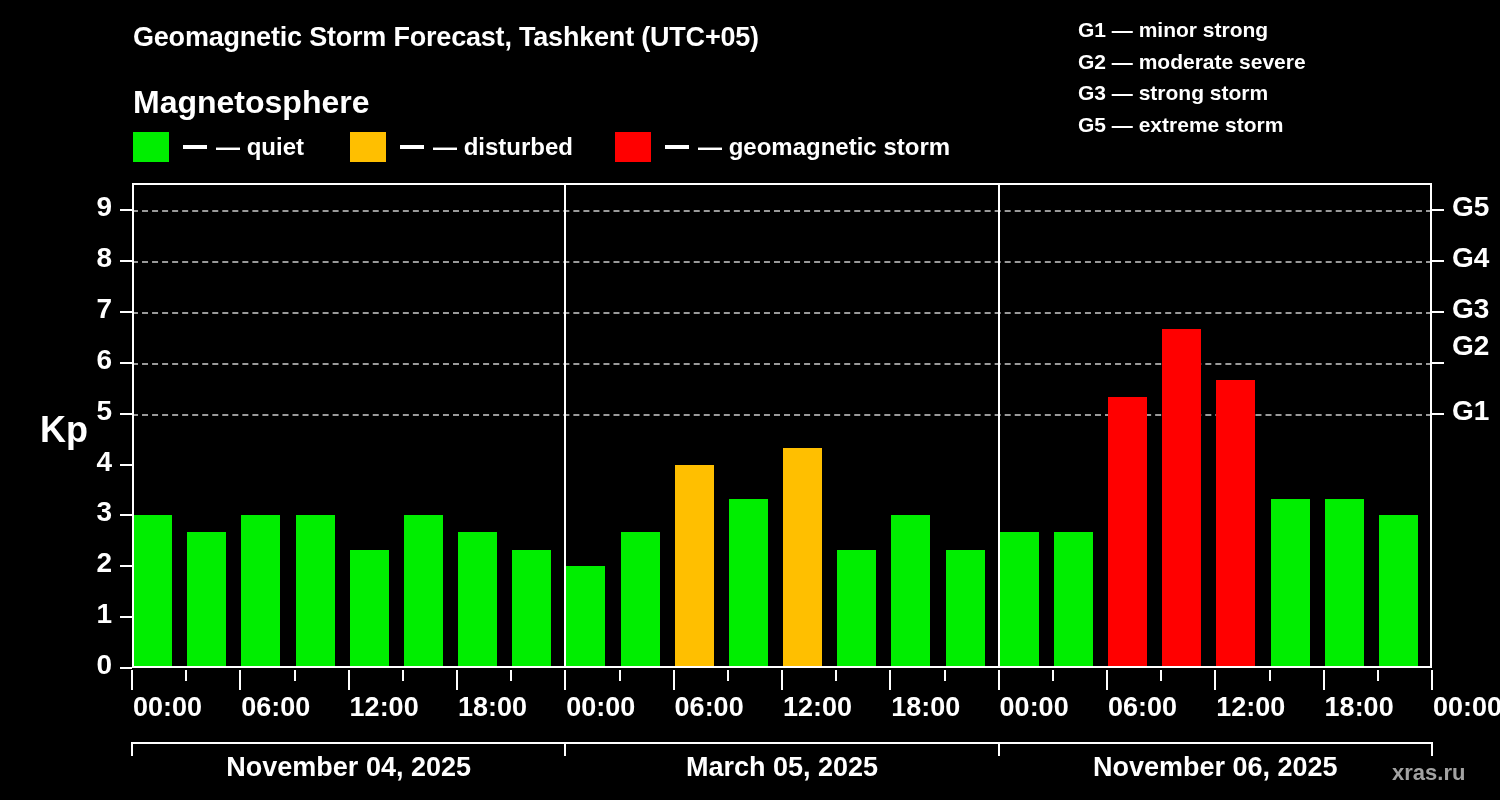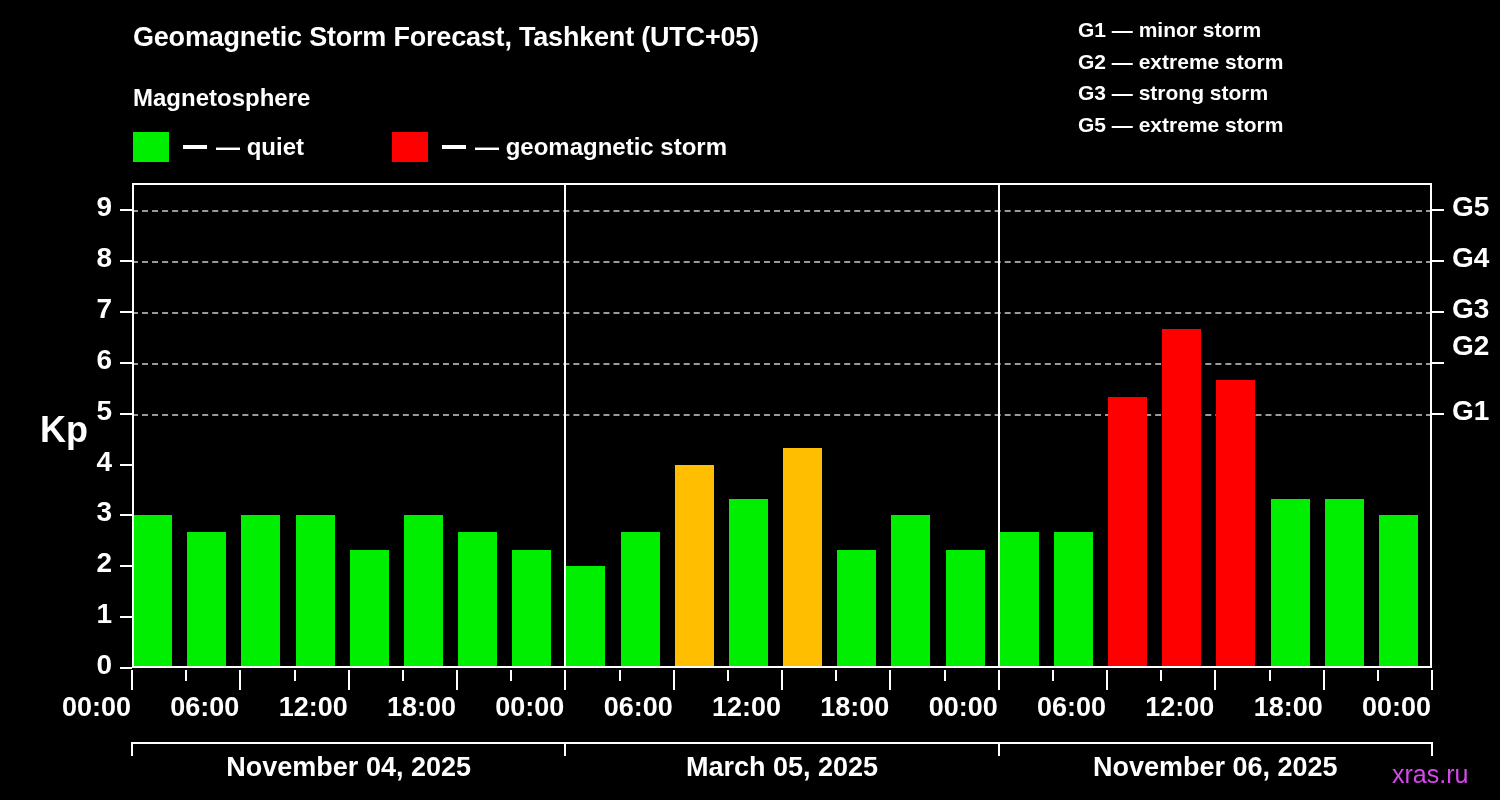--- a/index.html
+++ b/index.html
@@ -3,21 +3,21 @@
 <meta charset="utf-8">
 <style>
   html,body{margin:0;padding:0;background:#000;}
   body{width:1500px;height:800px;position:relative;overflow:hidden;
        font-family:"Liberation Sans",sans-serif;color:#fff;}
 
   .abs{position:absolute;}
 
   
   #title{left:133px;top:22px;font-size:27px;font-weight:bold;letter-spacing:-0.2px;white-space:nowrap;}
-  #subtitle{left:133px;top:84px;font-size:24px;font-weight:bold;white-space:nowrap;}
+  #subtitle{left:133px;top:84px;font-size:32px;font-weight:bold;white-space:nowrap;}
 
   #legend{left:133px;top:132px;display:flex;align-items:flex-start;height:36px;}
   .lg-item{display:flex;align-items:center;}
   .lg-sw{width:36px;height:30px;display:block;}
   .lg-dash{width:24px;height:4px;background:#fff;margin:0 9px 0 14px;}
   .lg-txt{font-size:24px;font-weight:bold;white-space:nowrap;}
   .lg-gap1{width:46px;}
   .lg-gap2{width:42px;}
 
   #gscale{left:1078px;top:14px;font-size:21px;font-weight:bold;line-height:31.5px;}
@@ -39,54 +39,59 @@
   .ylab{position:absolute;width:36px;text-align:right;font-size:28px;font-weight:bold;}
   #kplabel{left:40px;top:409px;font-size:36px;font-weight:bold;}
 
   
   .gtick{position:absolute;left:1432px;width:12px;height:2px;background:#fff;}
   .glab{position:absolute;left:1452px;font-size:28px;font-weight:bold;}
 
   
   .xtick{position:absolute;width:2px;background:#fff;}
   .xlab{position:absolute;top:692px;font-size:27px;font-weight:bold;
-        text-align:left;width:140px;}
+        text-align:right;width:140px;}
 
   
   .dbracket{position:absolute;top:742px;height:14px;
             border-left:2px solid #fff;border-right:2px solid #fff;border-top:2px solid #fff;
             box-sizing:border-box;}
   .dlabel{position:absolute;top:752px;font-size:27px;font-weight:bold;text-align:center;}
 
-  #watermark{left:1392px;top:760px;font-size:25px;font-weight:normal;color:#d946ef;}
+  #watermark{left:1392px;top:760px;font-size:22px;font-weight:bold;color:#a3a3a3;}
 </style>
 </head>
 <body>
 
 <div class="abs" id="title">Geomagnetic Storm Forecast, Tashkent (UTC+05)</div>
 <div class="abs" id="subtitle">Magnetosphere</div>
 
 <div class="abs" id="legend">
   <div class="lg-item">
     <span class="lg-sw" style="background:#00EE00"></span>
     <span class="lg-dash"></span>
     <span class="lg-txt">— quiet</span>
   </div>
   <span class="lg-gap1"></span>
+  <div class="lg-item">
+    <span class="lg-sw" style="background:#FFBF00"></span>
+    <span class="lg-dash"></span>
+    <span class="lg-txt">— disturbed</span>
+  </div>
   <span class="lg-gap2"></span>
   <div class="lg-item">
     <span class="lg-sw" style="background:#FF0000"></span>
     <span class="lg-dash"></span>
     <span class="lg-txt">— geomagnetic storm</span>
   </div>
 </div>
 
 <div class="abs" id="gscale">
-  <div>G1 — minor storm</div>
-  <div>G2 — extreme storm</div>
+  <div>G1 — minor strong</div>
+  <div>G2 — moderate severe</div>
   <div>G3 — strong storm</div>
   <div>G5 — extreme storm</div>
 </div>
 
 <div class="abs" id="plot" style="overflow: hidden;">
     <div class="gridline" style="top: 230.789px;"></div>
     <div class="gridline" style="top: 179.947px;"></div>
     <div class="gridline" style="top: 129.105px;"></div>
     <div class="gridline" style="top: 78.2632px;"></div>
     <div class="gridline" style="top: 27.4211px;"></div>

